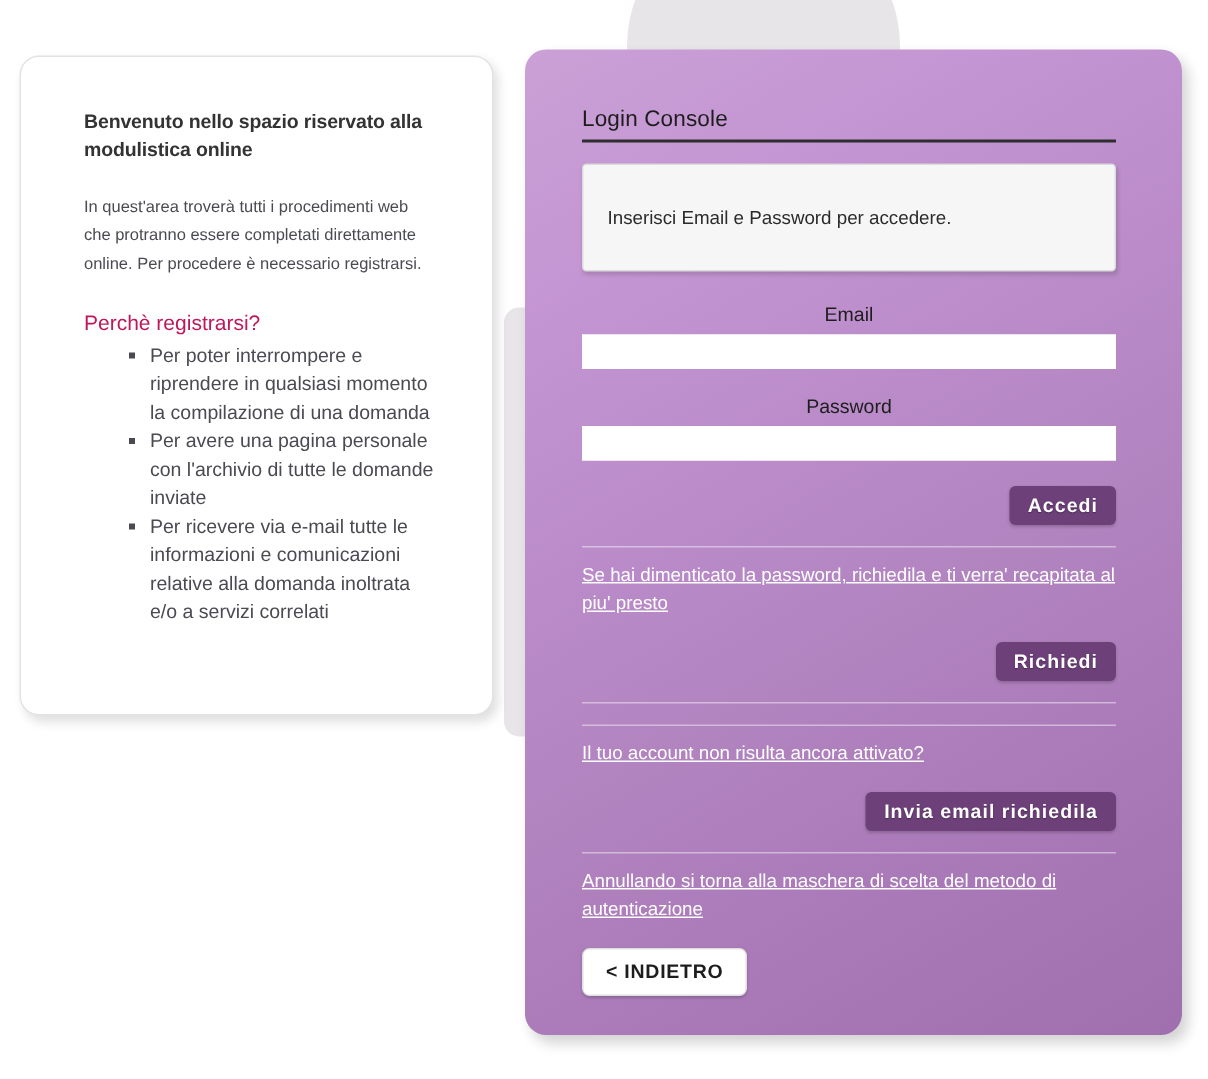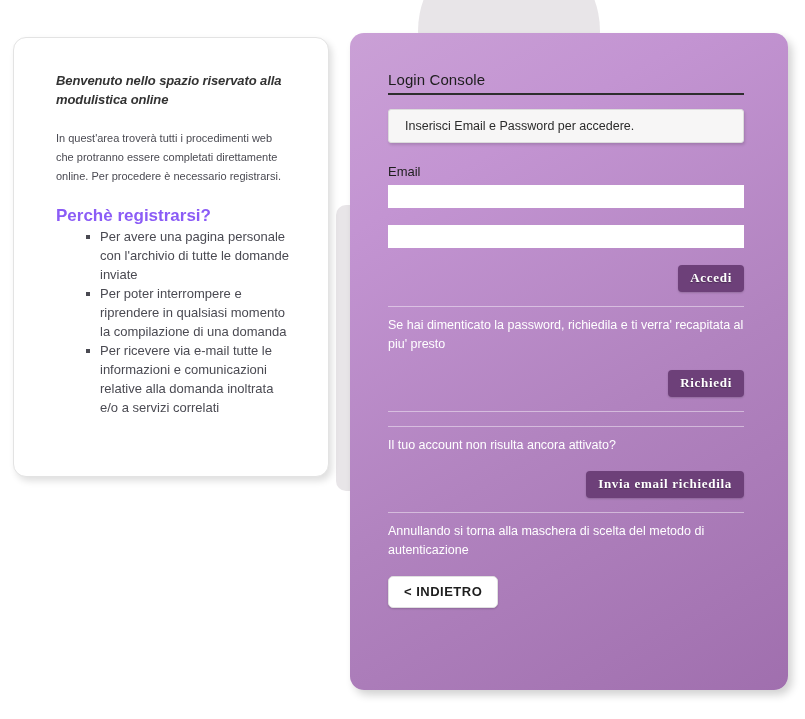--- a/index.html
+++ b/index.html
@@ -55,34 +55,32 @@
   .info-card-inner {
     padding: 33px 36px 20px 42px;
   }
   .info-title {
     font-size: 13px;
     font-weight: bold;
     color: #333333;
     line-height: 19px;
     margin: 0 0 20px 0;
     letter-spacing: -0.1px;
-    font-style: italic;
   }
   .info-para {
     font-size: 11px;
     color: #4a4a52;
     line-height: 19px;
     margin: 0 0 20px 0;
   }
   .info-subhead {
-    font-size: 17px;
-    color: #8b5cf6;
+    font-size: 14px;
+    color: #be185d;
     line-height: 19px;
     margin: 0 0 2px 0;
-    font-weight: bold;
   }
   ul.info-list {
     margin: 0;
     padding: 0 0 0 30px;
     list-style: none;
   }
   ul.info-list li {
     font-size: 13px;
     color: #4a4a52;
     line-height: 19px;
@@ -123,31 +121,32 @@
     padding-bottom: 5px;
     border-bottom: 2px solid #2e2e2e;
     margin-bottom: 14px;
     letter-spacing: 0.1px;
   }
 
   .info-banner {
     background: #f7f6f6;
     border: 1px solid #dcdcdc;
     border-radius: 3px;
-    padding: 9px 16px;
+    padding: 28px 16px;
     font-size: 12.5px;
     color: #2b2b2b;
     box-shadow: 1px 2px 3px rgba(0,0,0,0.14);
     margin-bottom: 21px;
   }
 
   .field-label {
     font-size: 13px;
     color: #1d1d1d;
     margin-bottom: 6px;
+    text-align: center;
   }
   .field-input {
     display: block;
     width: 100%;
     height: 23px;
     background: #ffffff;
     border: 1px solid #ffffff;
     border-radius: 0;
     box-sizing: border-box;
     font-family: "Liberation Sans", sans-serif;
@@ -163,21 +162,21 @@
     justify-content: flex-end;
     margin-top: 16px;
   }
   .btn-row.left { justify-content: flex-start; }
 
   .btn-purple {
     background: #6d4079;
     color: #ffffff;
     border: none;
     border-radius: 4px;
-    font-family: Liberation Serif, serif;
+    font-family: Liberation Sans, sans-serif;
     font-size: 13px;
     font-weight: bold;
     letter-spacing: 0.7px;
     padding: 5px 12px 6px 12px;
     cursor: pointer;
     text-shadow: 0 1px 1px rgba(0,0,0,0.35);
     box-shadow: 0 1px 2px rgba(0,0,0,0.18);
   }
   .btn-white {
     background: #ffffff;
@@ -195,51 +194,53 @@
 
   .divider {
     border: none;
     border-top: 1px solid rgba(255,255,255,0.45);
     margin: 14px 0 9px 0;
   }
   .helper-text {
     font-size: 12.5px;
     color: #ffffff;
     line-height: 19px;
+    text-decoration: underline;
   }
 </style>
 </head>
 <body>
 
 <div class="blob-circle"></div>
 <div class="blob-rect"></div>
 
 <div class="info-card">
   <div class="info-card-inner">
     <h2 class="info-title">Benvenuto nello spazio riservato alla modulistica online</h2>
     <p class="info-para">In quest'area troverà tutti i procedimenti web che protranno essere completati direttamente online. Per procedere è necessario registrarsi.</p>
     <p class="info-subhead">Perchè registrarsi?</p>
     <ul class="info-list">
+      <li>Per poter interrompere e riprendere in qualsiasi momento la compilazione di una domanda</li>
       <li>Per avere una pagina personale con l'archivio di tutte le domande inviate</li>
-      <li>Per poter interrompere e riprendere in qualsiasi momento la compilazione di una domanda</li>
       <li>Per ricevere via e-mail tutte le informazioni e comunicazioni relative alla domanda inoltrata e/o a servizi correlati</li>
     </ul>
   </div>
 </div>
 
 <div class="login-panel">
   <div class="login-inner">
 
     <div class="console-title">Login Console</div>
 
     <div class="info-banner">Inserisci Email e Password per accedere.</div>
 
     <div class="field-label">Email</div>
     <input class="field-input" type="text" placeholder="" style="">
 
+    <div class="field-label">Password</div>
     <input class="field-input" type="password" placeholder="" style="">
 
     <div class="btn-row">
       <button class="btn-purple">Accedi</button>
     </div>
 
     <hr class="divider">
     <div class="helper-text">Se hai dimenticato la password, richiedila e ti verra' recapitata al piu' presto</div>
     <div class="btn-row">
       <button class="btn-purple">Richiedi</button>

